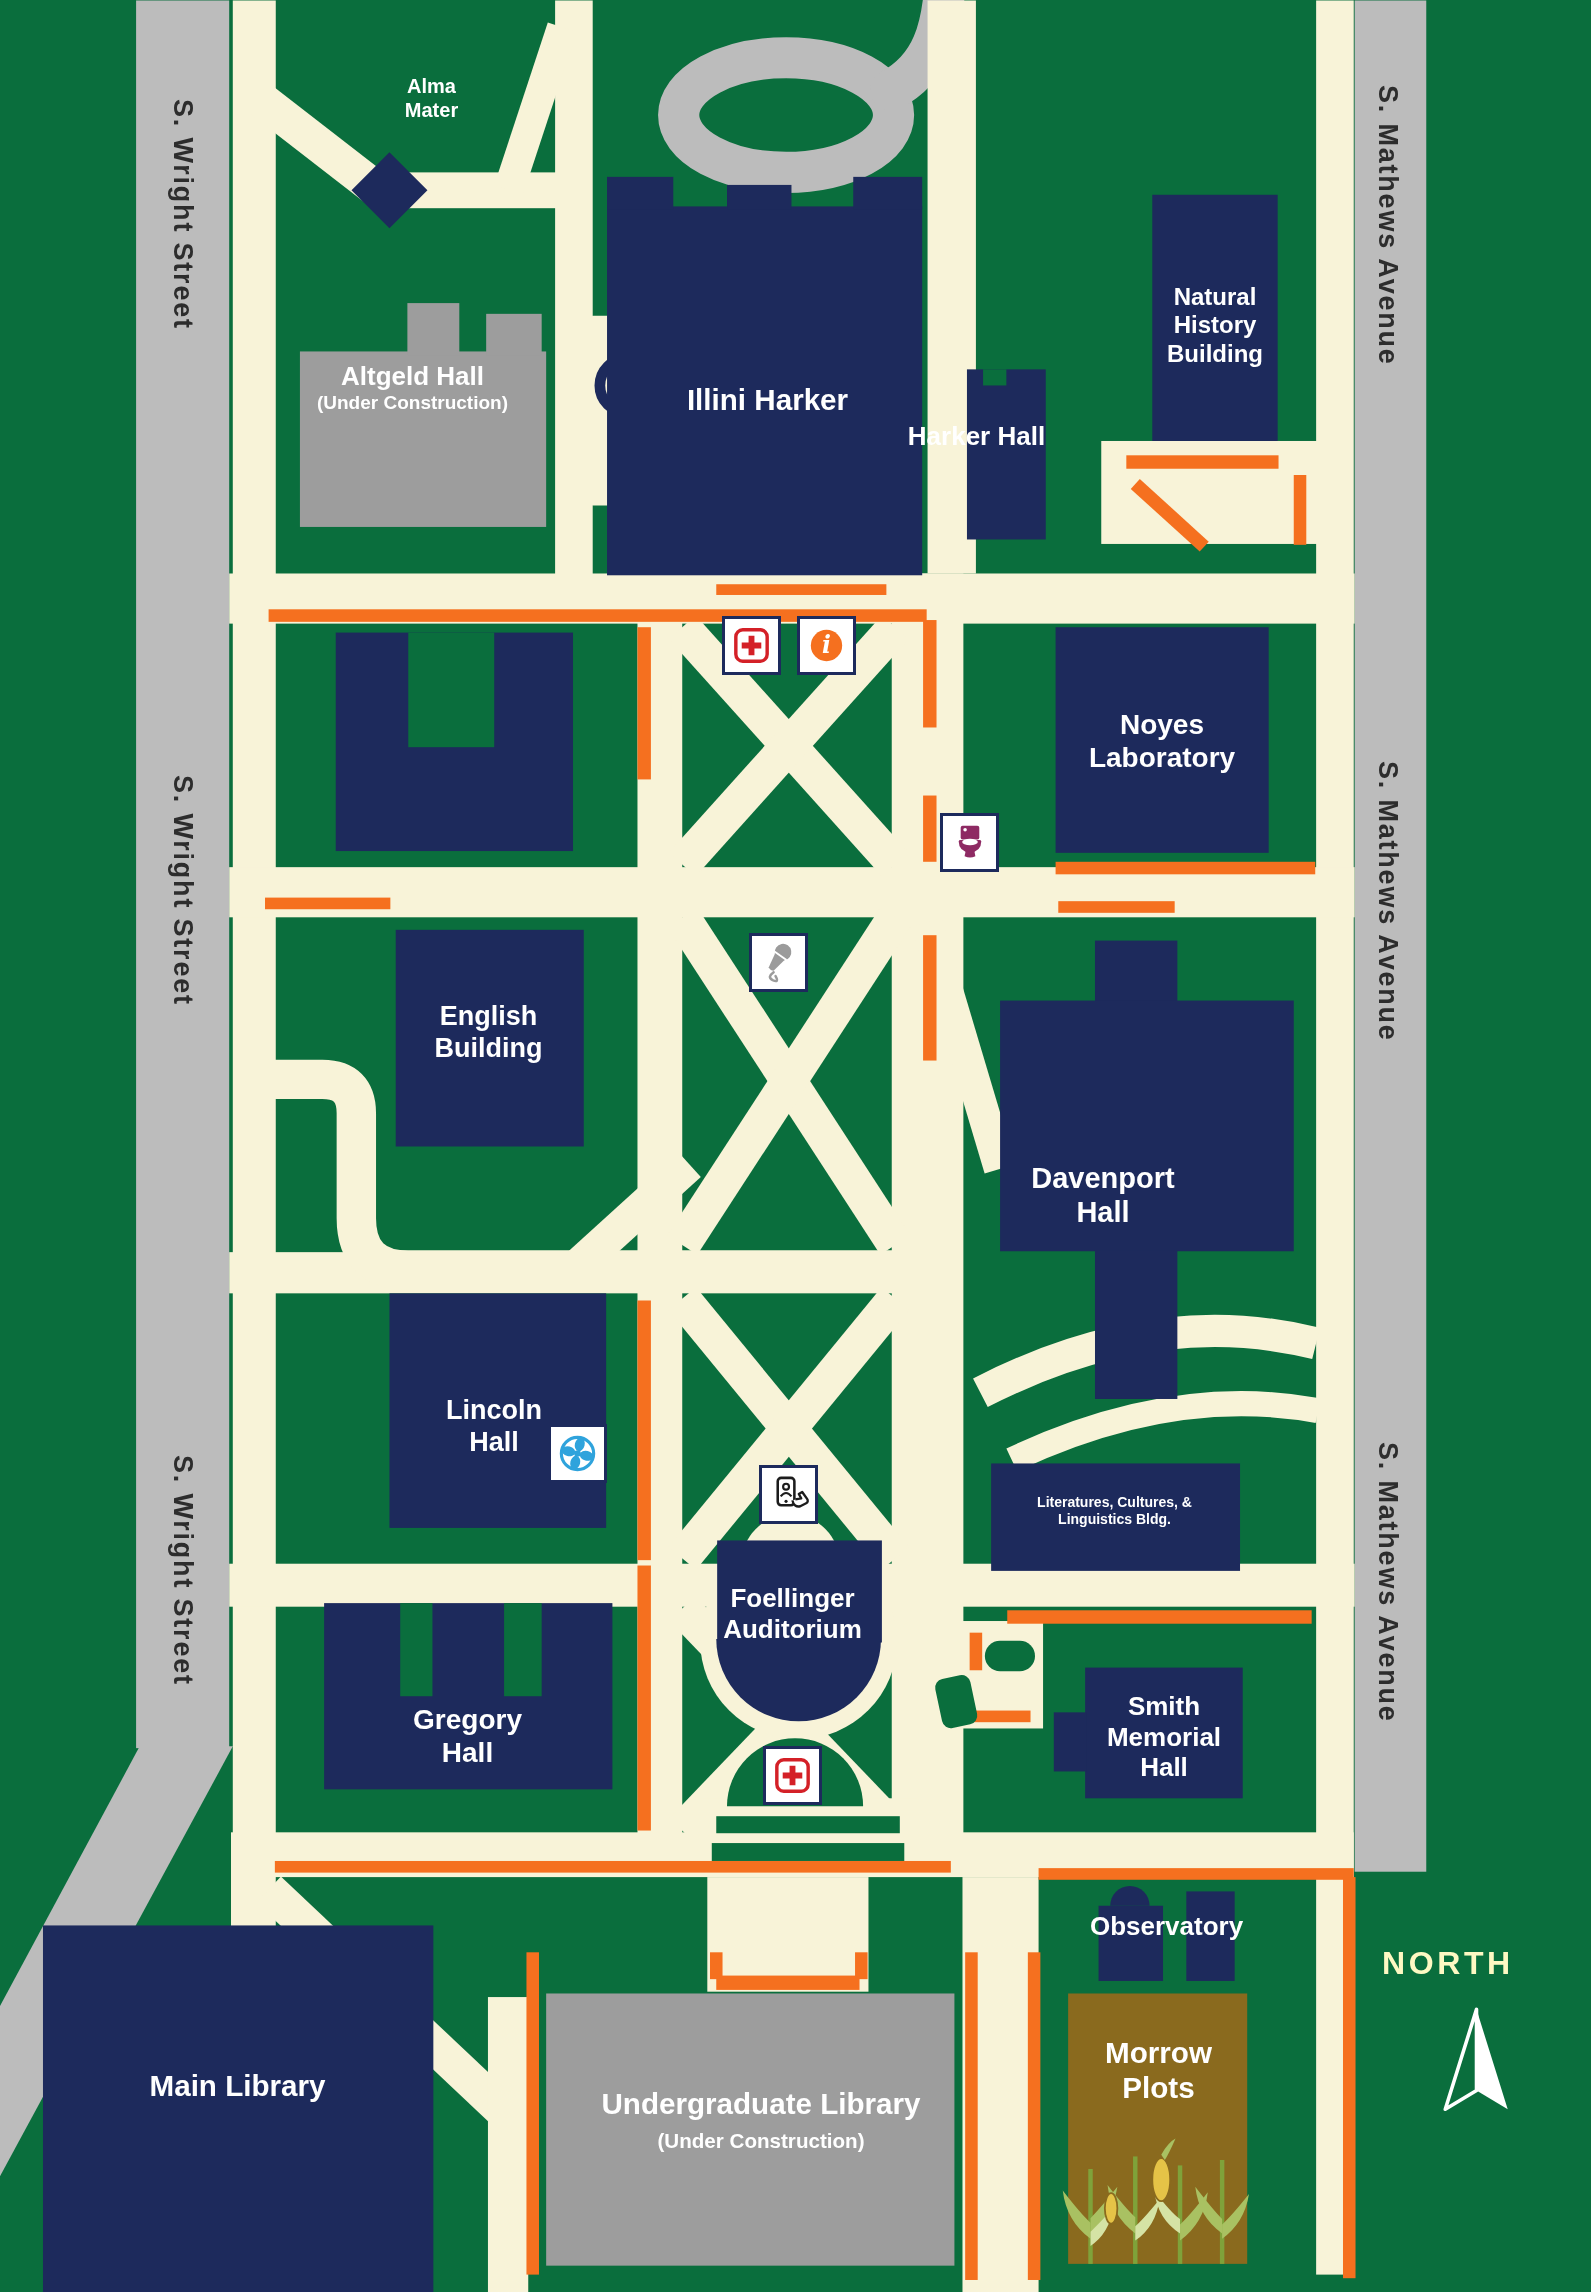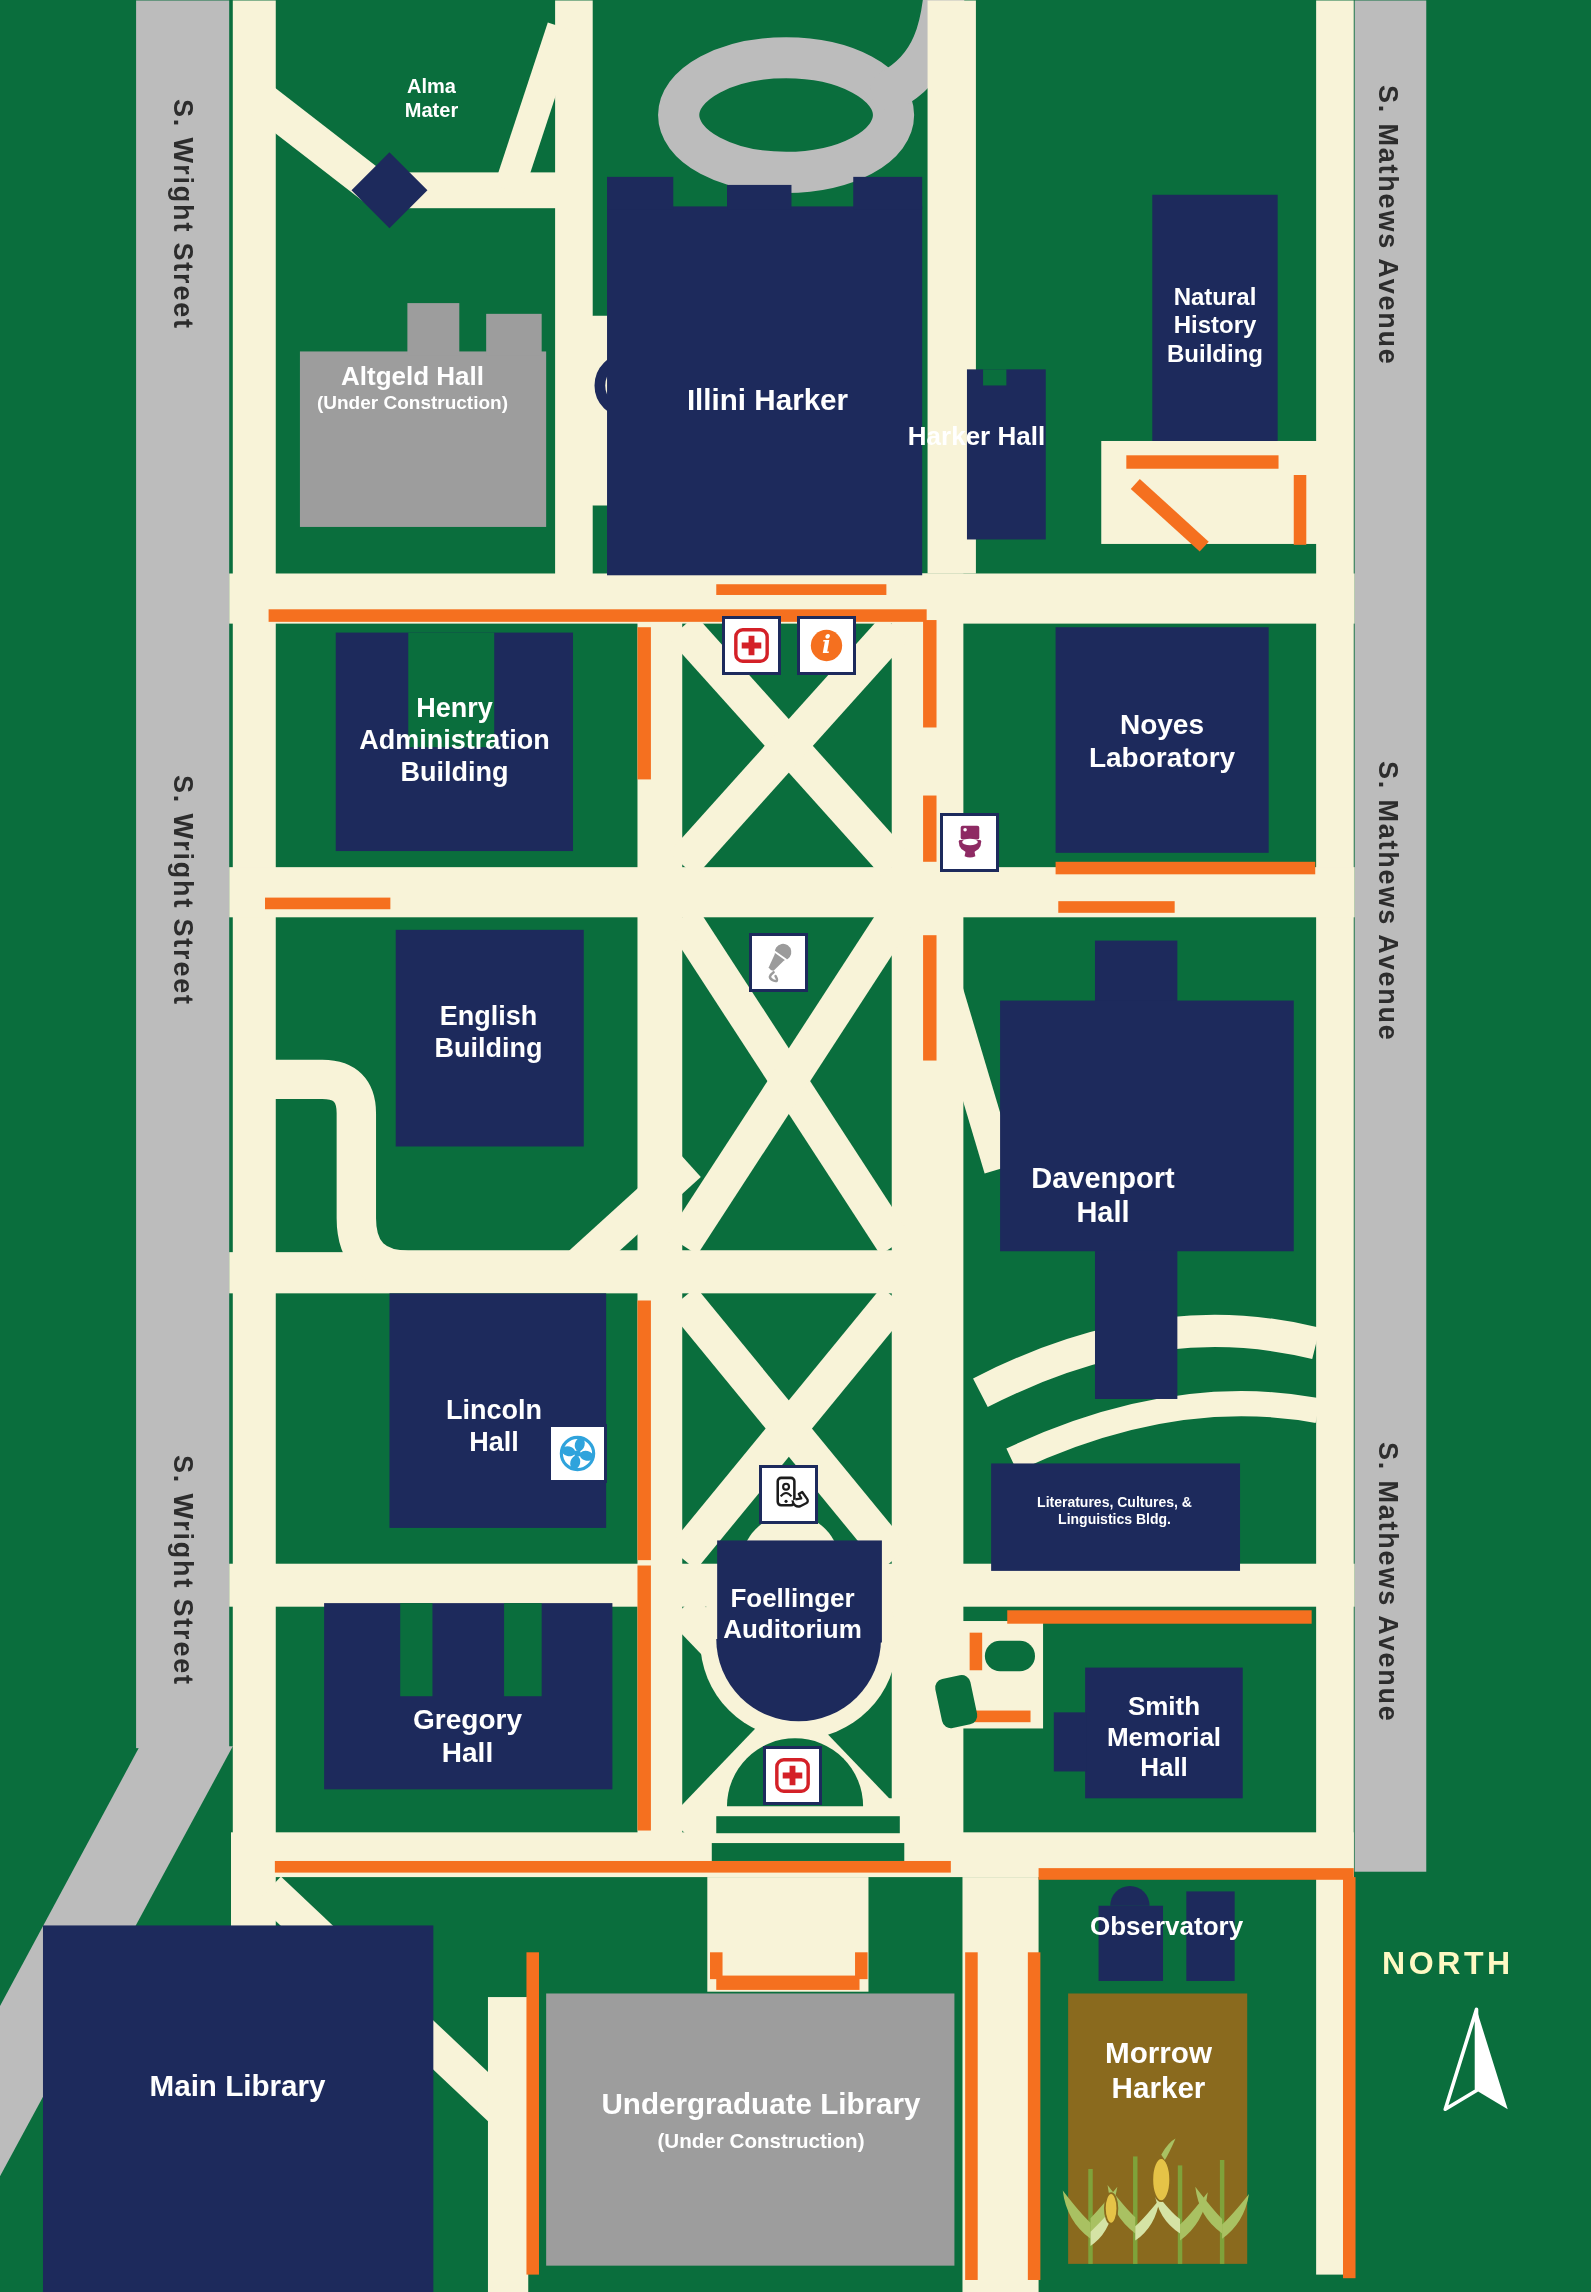--- a/index.html
+++ b/index.html
@@ -227,36 +227,35 @@
   <div class="street-lbl" style="left:1372px;top:1442px;">S. Mathews Avenue</div>
 
   <div class="lbl" style="left:378px;top:75px;width:107px;font-size:20px;">Alma Mater</div>
   <div class="lbl" style="left:312px;top:361px;width:201px;font-size:26px;">
     <span>Altgeld Hall</span>
     <span class="status" style="font-size:19px;">(Under Construction)</span>
   </div>
   <div class="lbl" style="left:678px;top:383px;width:179px;font-size:29.6px;">Illini Harker</div>
   <div class="lbl" style="left:896px;top:421px;width:161px;font-size:26px;">Harker Hall</div>
   <div class="lbl" style="left:1155px;top:283px;width:120px;font-size:24px;">Natural History Building</div>
-  <div class="lbl" style="left:340px;top:693px;width:229px;font-size:27px;">Henry Administration Building</div>
   <div class="lbl" style="left:1057px;top:708px;width:210px;font-size:28px;">Noyes Laboratory</div>
   <div class="lbl" style="left:399px;top:1001px;width:179px;font-size:27px;">English Building</div>
   <div class="lbl" style="left:1002px;top:1161px;width:202px;font-size:29px;">Davenport Hall</div>
   <div class="lbl" style="left:436px;top:1395px;width:116px;font-size:27px;">Lincoln Hall</div>
   <div class="lbl" style="left:1000px;top:1494px;width:229px;font-size:14px;">Literatures, Cultures, &amp; Linguistics Bldg.</div>
   <div class="lbl" style="left:405px;top:1703px;width:125px;font-size:28px;">Gregory Hall</div>
   <div class="lbl" style="left:694px;top:1583px;width:197px;font-size:26px;">Foellinger Auditorium</div>
   <div class="lbl" style="left:1085px;top:1691px;width:158px;font-size:26px;">Smith Memorial Hall</div>
   <div class="lbl" style="left:148px;top:2069px;width:179px;font-size:29.6px;">Main Library</div>
   <div class="lbl" style="left:598px;top:2087px;width:326px;font-size:29.6px;">
     <span>Undergraduate Library</span>
     <span class="status" style="font-size:20.6px;margin-top:7.2px;">(Under Construction)</span>
   </div>
   <div class="lbl" style="left:1057px;top:1911px;width:219px;font-size:26px;">Observatory</div>
-  <div class="lbl" style="left:1075px;top:2036px;width:167px;font-size:29.6px;">Morrow Harker</div>
+  <div class="lbl" style="left:1075px;top:2036px;width:167px;font-size:29.6px;">Morrow Plots</div>
 
   <div class="poi" style="left:722px;top:616px;">
     <svg viewBox="0 0 48 48">
       <rect x="8" y="8" width="32" height="32" rx="7" fill="none" stroke="var(--cross)" stroke-width="3.5"></rect>
       <path d="M21 14h6v7h7v6h-7v7h-6v-7h-7v-6h7z" fill="var(--cross)"></path>
     </svg>
   </div>
   <div class="poi" style="left:797px;top:616px;">
     <svg viewBox="0 0 48 48">
       <circle cx="24" cy="24" r="16" fill="var(--orange)"></circle>

